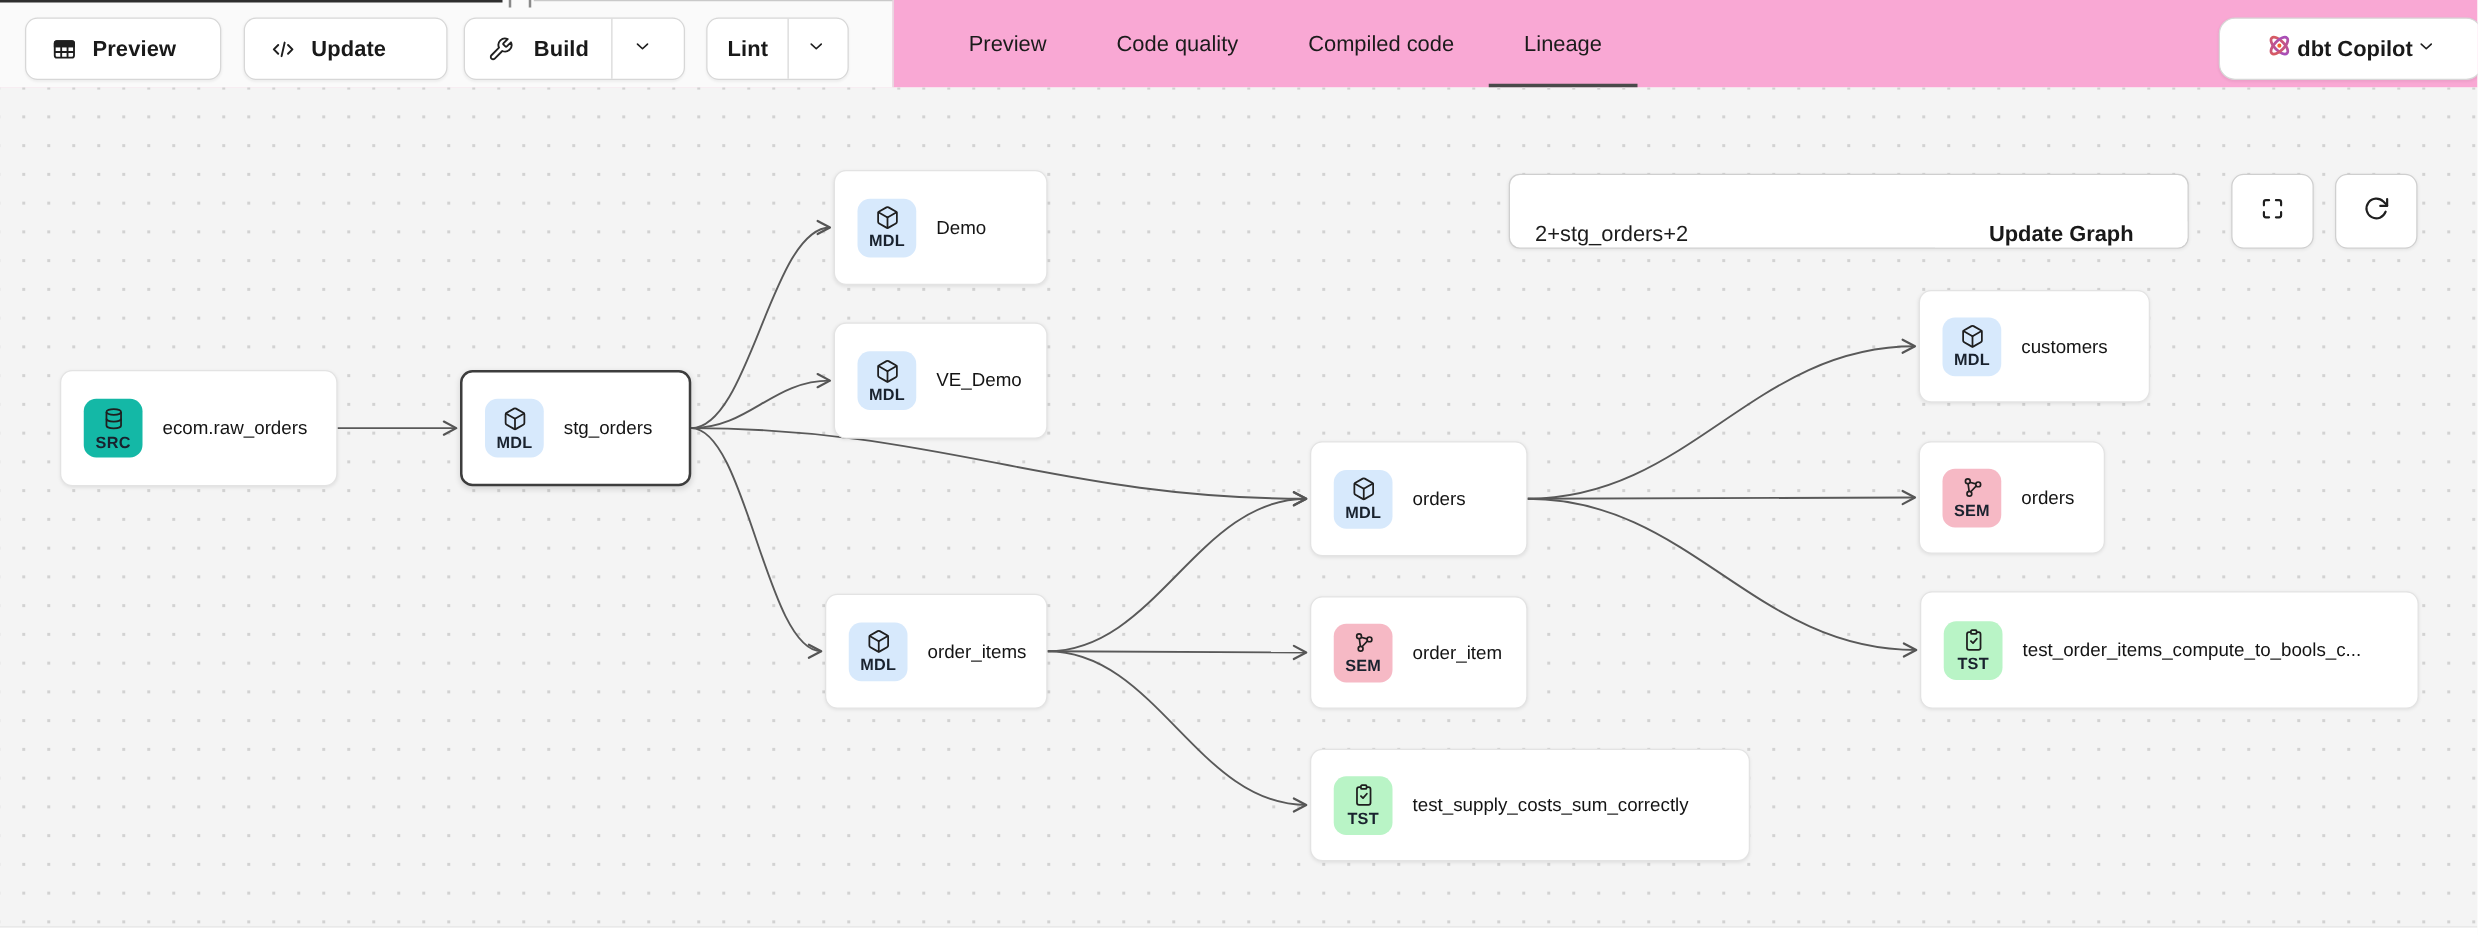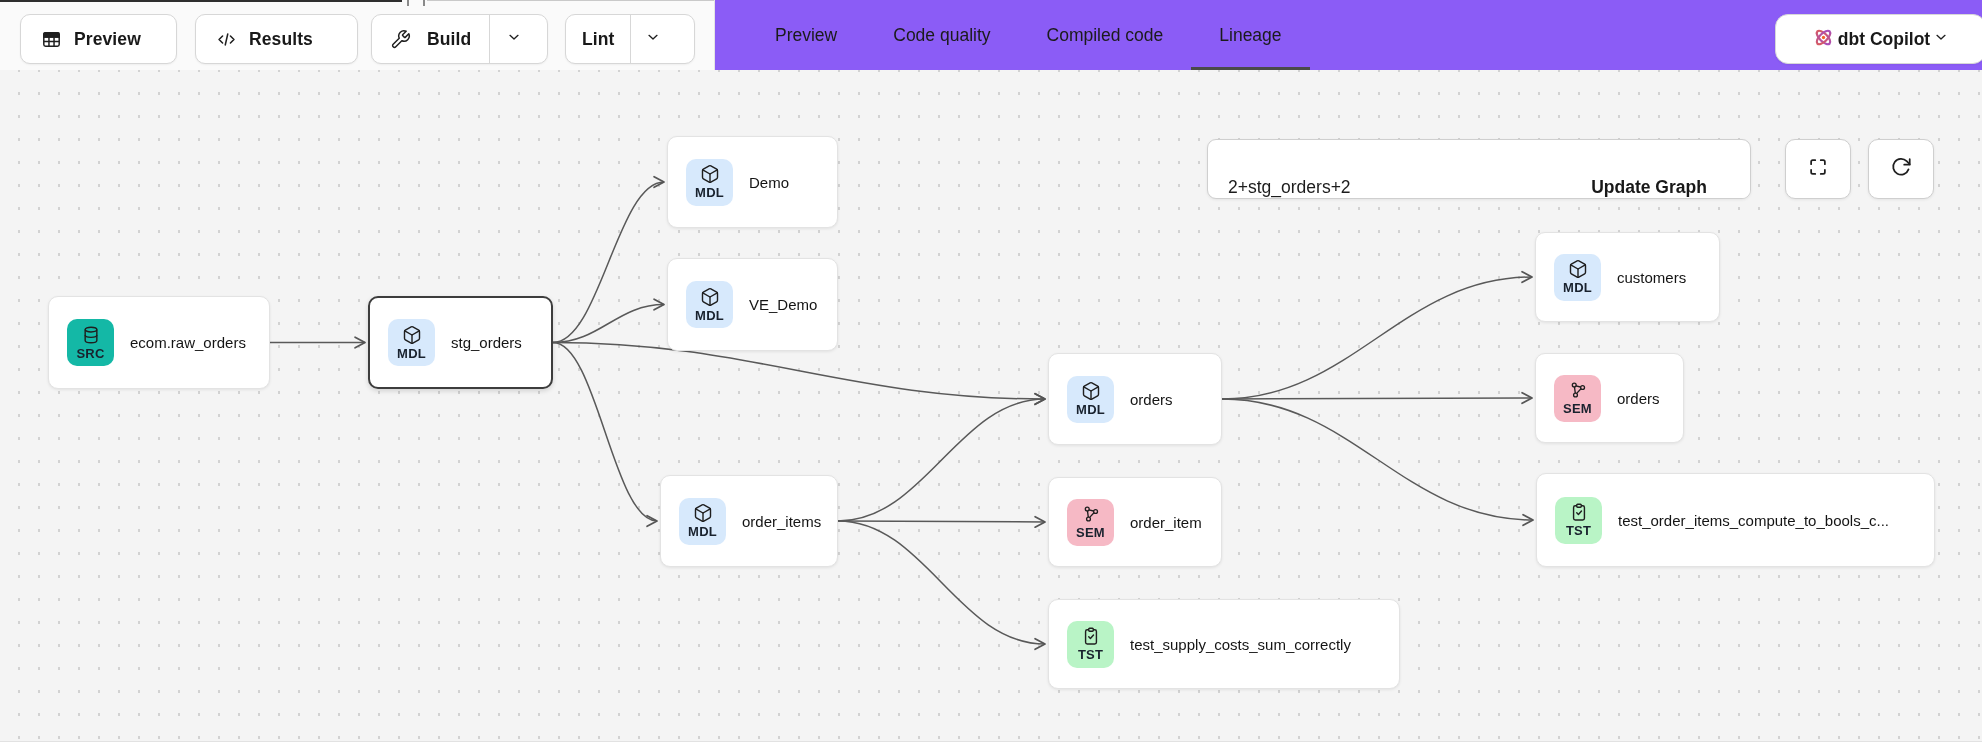--- a/index.html
+++ b/index.html
@@ -1,21 +1,21 @@
 <!DOCTYPE html>
 <html><head>
 <meta charset="utf-8">
 <style>
   * { margin:0; padding:0; box-sizing:border-box; }
   html,body { width:1982px; height:748px; overflow:hidden; background:#fff;
     font-family:"Liberation Sans", sans-serif; -webkit-font-smoothing:antialiased; }
   .app { position:relative; width:1982px; height:748px; }
 
   
-  .topbar { position:absolute; left:0; top:0; width:1982px; height:70px; background:#8b5cf6; }
+  .topbar { position:absolute; left:0; top:0; width:1982px; height:70px; background:#f9a8d4; }
   .topbar-left { position:absolute; left:0; top:0; width:714px; height:70px; background:#fafafa; }
   .topbar-divider { position:absolute; left:714px; top:0; width:1px; height:70px; background:#e4e4e4; }
   .top-edge-dark { position:absolute; left:0; top:0; width:402px; height:2px; background:#2e2e2e; }
   .top-edge-light { position:absolute; left:427px; top:0; width:287px; height:1px; background:#c9c9c9; }
   .top-tick { position:absolute; top:0; width:1.5px; height:6px; background:#8a8a8a; }
 
   .tb-btn, .tb-group { position:absolute; top:14px; height:50px; background:#fff;
     border:1.5px solid #d7d7d7; border-radius:10px; box-shadow:0 1px 2px rgba(0,0,0,.05);
     display:flex; align-items:center; cursor:pointer; }
   .tb-btn { padding:0 20px; gap:12px; }
@@ -93,42 +93,42 @@
       </span>
       <span class="tb-label">Preview</span>
     </div>
 
     <div class="tb-btn" style="left:195px; width:163px;">
       <span class="tb-icon">
         <svg width="21" height="21" viewBox="0 0 24 24" fill="none" stroke="#1f1f1f" stroke-width="1.8" stroke-linecap="round" stroke-linejoin="round">
           <path d="M7.5 8 3.5 12l4 4 M16.5 8l4 4-4 4 M13.4 5.8 10.6 18.2"></path>
         </svg>
       </span>
-      <span class="tb-label">Results</span>
+      <span class="tb-label">Update</span>
     </div>
 
     <div class="tb-group" style="left:371px; width:177px;">
       <div class="tb-main">
         <span class="tb-icon">
           <svg width="21" height="21" viewBox="0 0 24 24" fill="none" stroke="#1f1f1f" stroke-width="1.7" stroke-linecap="round" stroke-linejoin="round">
             <path d="M14.7 6.3a1 1 0 0 0 0 1.4l1.6 1.6a1 1 0 0 0 1.4 0l3.77-3.77a6 6 0 0 1-7.94 7.94l-6.91 6.91a2.12 2.12 0 0 1-3-3l6.91-6.91a6 6 0 0 1 7.94-7.94l-3.76 3.76z"></path>
           </svg>
         </span>
         <span class="tb-label">Build</span>
       </div>
       <div class="tb-chev">
         <span>
           <svg width="16" height="16" viewBox="0 0 24 24" fill="none" stroke="#1f1f1f" stroke-width="2" stroke-linecap="round" stroke-linejoin="round">
               <path d="m6 9.5 6 5.5 6-5.5"></path>
             </svg>
         </span>
       </div>
     </div>
 
-    <div class="tb-group" style="left:565px; width:130px;">
+    <div class="tb-group" style="left:565px; width:114px;">
       <div class="tb-main" style="padding:0 16px;">
         <span class="tb-label">Lint</span>
       </div>
       <div class="tb-chev" style="padding:0 14px;">
         <span>
           <svg width="16" height="16" viewBox="0 0 24 24" fill="none" stroke="#1f1f1f" stroke-width="2" stroke-linecap="round" stroke-linejoin="round">
               <path d="m6 9.5 6 5.5 6-5.5"></path>
             </svg>
         </span>
       </div>

